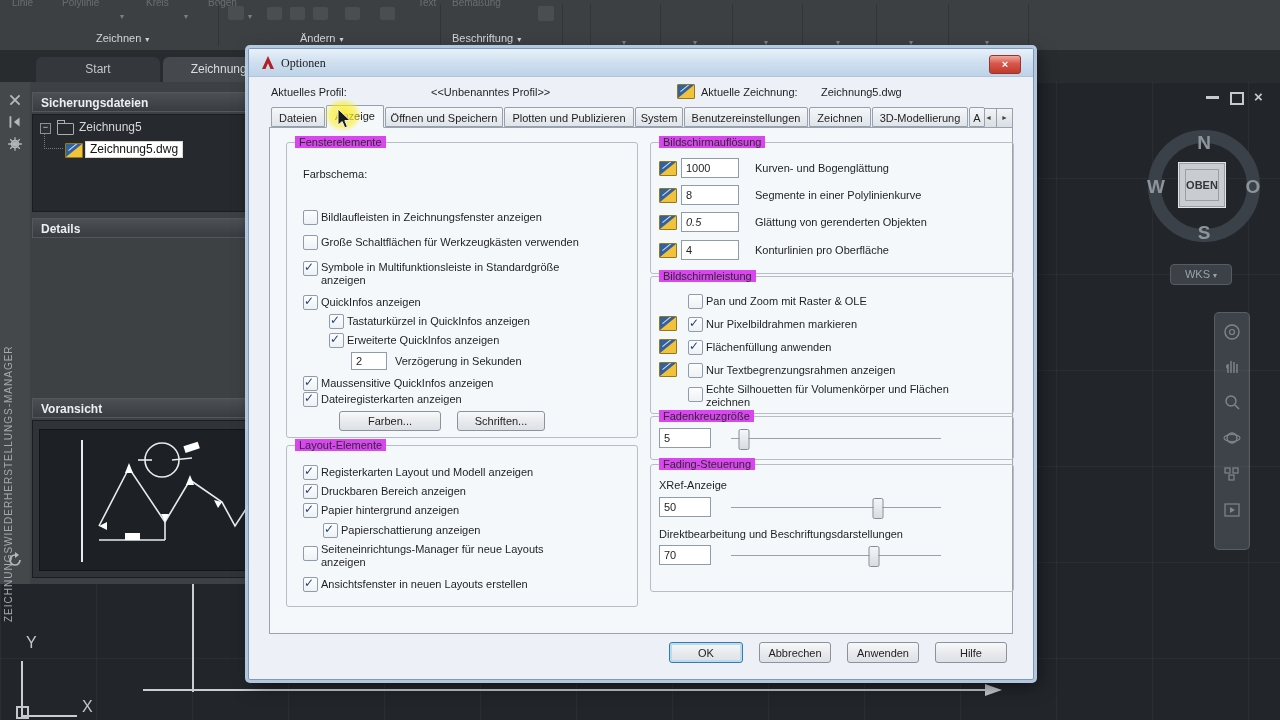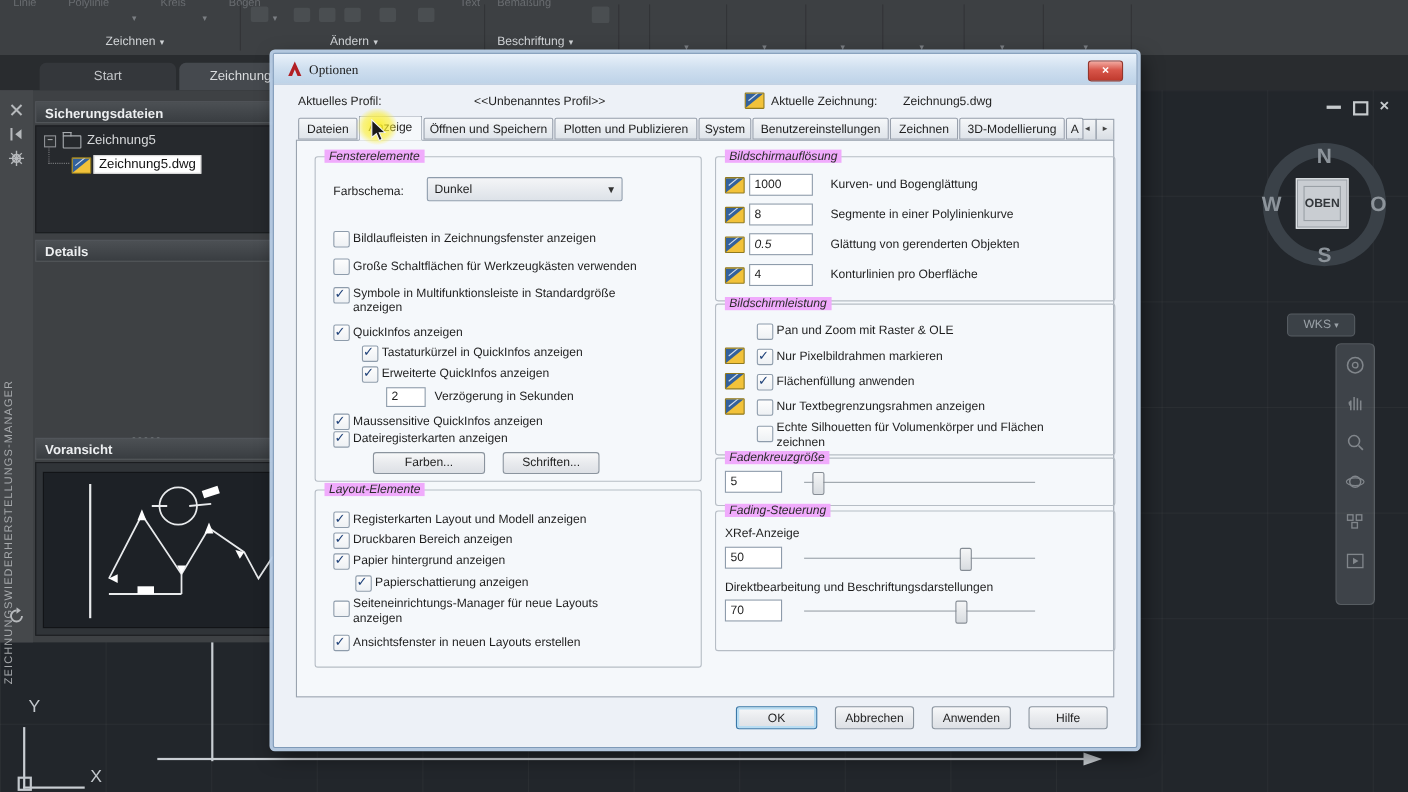--- a/index.html
+++ b/index.html
@@ -52,21 +52,21 @@
                border-top:13px solid #33619c;border-right:16px solid transparent;}
   .dwg::after{content:"";position:absolute;left:1px;top:2px;width:13px;height:1px;background:rgba(255,255,255,.8);transform:rotate(-39deg);}
   
   #vc-ring{left:1148px;top:130px;width:86px;height:86px;border:13px solid #3a4148;border-radius:50%;}
   .vc-letter{position:absolute;font-size:19px;font-weight:bold;color:#8d949b;transform:translate(-50%,-50%);}
   #vc-face{left:1178px;top:162px;width:46px;height:44px;background:#c9cdd2;border:1px solid #e2e5e8;
            box-shadow:inset 0 0 0 1px #9aa0a6;}
   #vc-face-inner{position:absolute;left:6px;top:6px;right:6px;bottom:6px;border:1px solid #9aa0a6;
            font-size:11px;font-weight:bold;color:#33373b;display:flex;align-items:center;justify-content:center;}
   #wks{left:1170px;top:264px;width:60px;height:19px;background:#3b4147;border:1px solid #565c62;border-radius:4px;
-       font-size:11px;color:#9ba2a8;line-height:19px;text-align:center;margin-top:21px;}
+       font-size:11px;color:#9ba2a8;line-height:19px;text-align:center;}
   .winctl{position:absolute;color:#c6cacd;}
   #navbar{left:1214px;top:312px;width:34px;height:236px;background:rgba(130,136,142,.30);
           border:1px solid rgba(165,170,175,.25);border-radius:5px;}
   .nav-ico{position:absolute;left:8px;opacity:.5;}
   
   .dline{position:absolute;background:#c9ced3;}
   #h-arrow{left:985px;top:684px;width:0;height:0;border-left:17px solid #c9ced3;
            border-top:6px solid transparent;border-bottom:6px solid transparent;}
   .ucs-txt{position:absolute;font-size:16px;color:#c2c7cc;}
   #ucs-box{left:16px;top:706px;width:9px;height:9px;border:2px solid #c2c7cc;}
@@ -86,21 +86,21 @@
   .dtab{position:absolute;top:58px;height:20px;line-height:20px;text-align:center;font-size:11px;color:#1e1e1e;
         background:linear-gradient(#f5f7f9,#dfe4ea);border:1px solid #98a0ac;border-radius:2px 2px 0 0;
         box-sizing:border-box;z-index:2;}
   .dtab.active{top:56px;height:23px;background:#f5f8fb;border-bottom:1px solid #f5f8fb;z-index:4;font-weight:normal;}
   .tab-scroll{position:absolute;top:59px;width:15px;height:18px;font-size:7px;color:#444;
               background:linear-gradient(#f2f4f6,#d9dee4);border:1px solid #98a0ac;text-align:center;line-height:18px;}
   #content{position:absolute;left:20px;top:78px;width:744px;height:507px;background:#f5f8fb;
            border:1px solid #9aa3af;box-sizing:border-box;z-index:3;}
   
   .gb{position:absolute;border:1px solid #b6bdc5;border-radius:3px;}
-  .legend{position:absolute;top:-7px;left:8px;background:#f0abfc;padding:0 4px;font-size:11px;color:#2b2b2b;white-space:nowrap;font-style:italic;}
+  .legend{position:absolute;top:-7px;left:8px;background:#d946ef;padding:0 4px;font-size:11px;color:#2b2b2b;white-space:nowrap;}
   .cb{position:absolute;width:13px;height:13px;border:1px solid #8e9cab;border-radius:2px;
       background:linear-gradient(#fdfdfd,#eef1f4);}
   .cb.checked::after{content:"✓";position:absolute;left:0px;top:-2px;font-size:12px;font-weight:bold;color:#21437a;}
   .clabel{position:absolute;font-size:11px;color:#1e1e1e;line-height:13px;}
   .tin{position:absolute;background:#fff;border:1px solid #8e9cab;font-size:11px;color:#1e1e1e;
        padding:0 4px;box-sizing:border-box;line-height:18px;}
   .combo{position:absolute;background:linear-gradient(#f4f5f7,#dde2e8);border:1px solid #8e9cab;border-radius:2px;
          font-size:11px;color:#1e1e1e;line-height:20px;padding-left:6px;box-sizing:border-box;}
   .combo .ca{position:absolute;right:5px;top:0;font-size:9px;color:#333;}
   .wbtn{position:absolute;background:linear-gradient(#f7f8f9,#e9ebee 48%,#dde0e5);border:1px solid #8b949e;
@@ -298,24 +298,20 @@
     <div class="dtab" style="left:623px;width:96px">3D-Modellierung</div>
     <div class="dtab" style="left:720px;width:16px;overflow:hidden">A</div>
     <div class="tab-scroll" style="left:731px">◄</div>
     <div class="tab-scroll" style="left:747px">►</div>
 
     <div id="content">
 
       <div class="gb" style="left:16px;top:14px;width:350px;height:294px">
         <span class="legend">Fensterelemente</span>
         <span class="clabel" style="left:16px;top:25px">Farbschema:</span>
-        <div class="combo" style="left:101px;top:18px;width:178px;height:22px">
-          <span>Dunkel</span>
-          <span class="ca">▼</span>
-        </div>
         <span class="cb" style="left:16px;top:67px"></span>
         <span class="clabel" style="left:34px;top:68px">Bildlaufleisten in Zeichnungsfenster anzeigen</span>
         <span class="cb" style="left:16px;top:92px"></span>
         <span class="clabel" style="left:34px;top:93px">Große Schaltflächen für Werkzeugkästen verwenden</span>
         <span class="cb checked" style="left:16px;top:118px"></span>
         <span class="clabel" style="left:34px;top:118px;width:270px">Symbole in Multifunktionsleiste in Standardgröße anzeigen</span>
         <span class="cb checked" style="left:16px;top:152px"></span>
         <span class="clabel" style="left:34px;top:153px">QuickInfos anzeigen</span>
         <span class="cb checked" style="left:42px;top:171px"></span>
         <span class="clabel" style="left:60px;top:172px">Tastaturkürzel in QuickInfos anzeigen</span>

